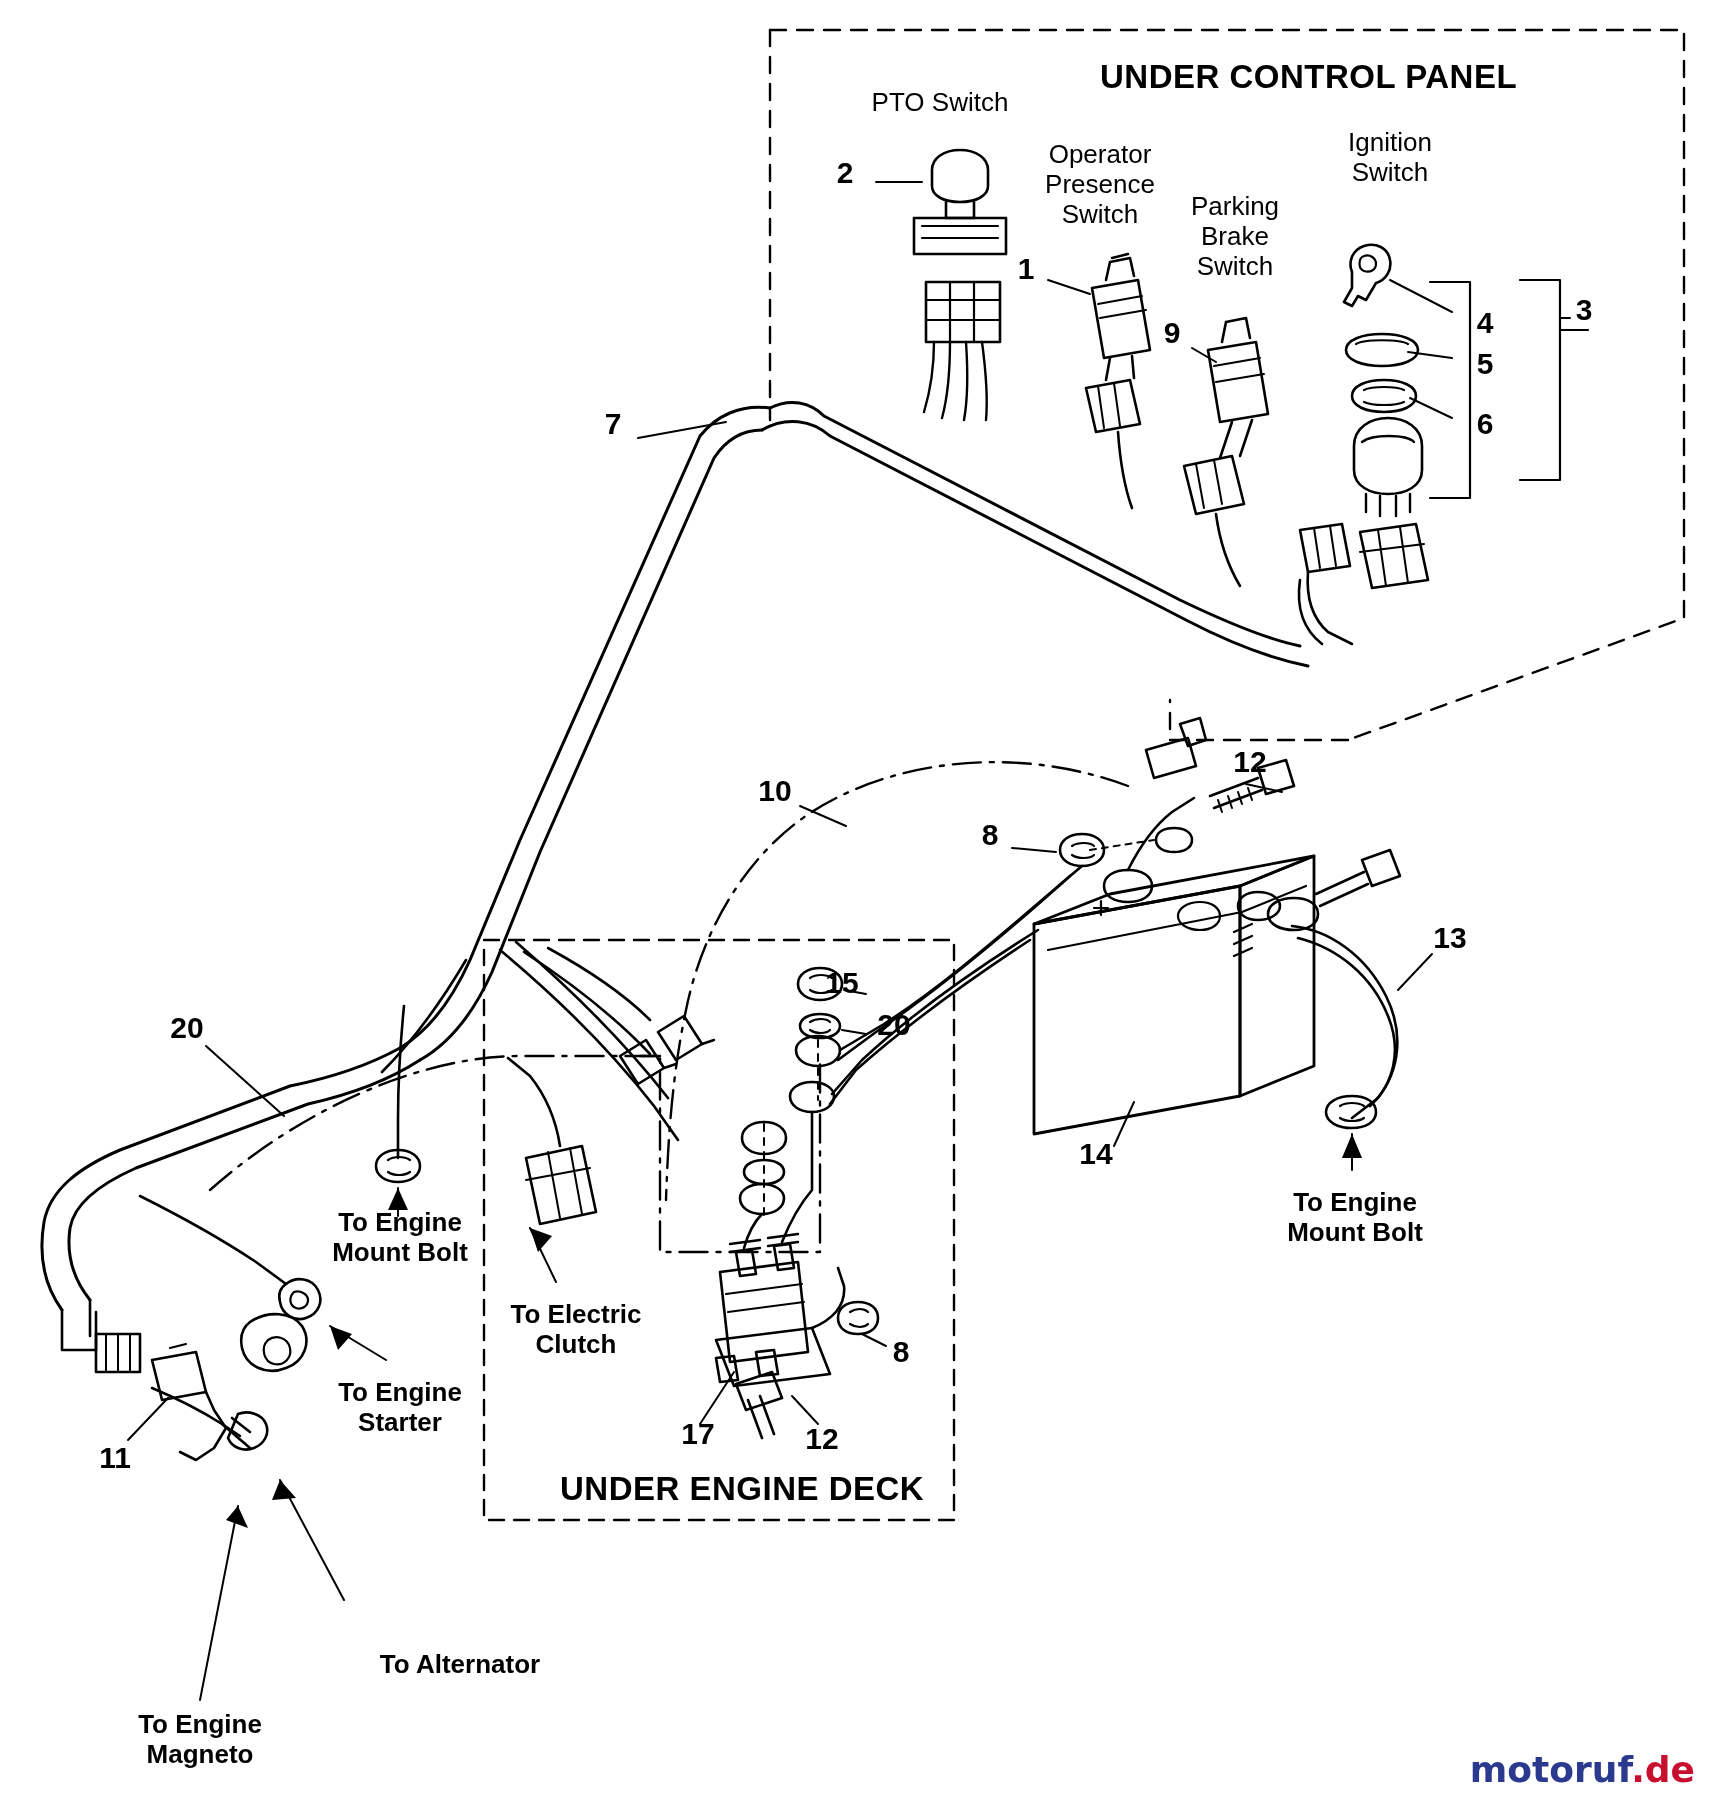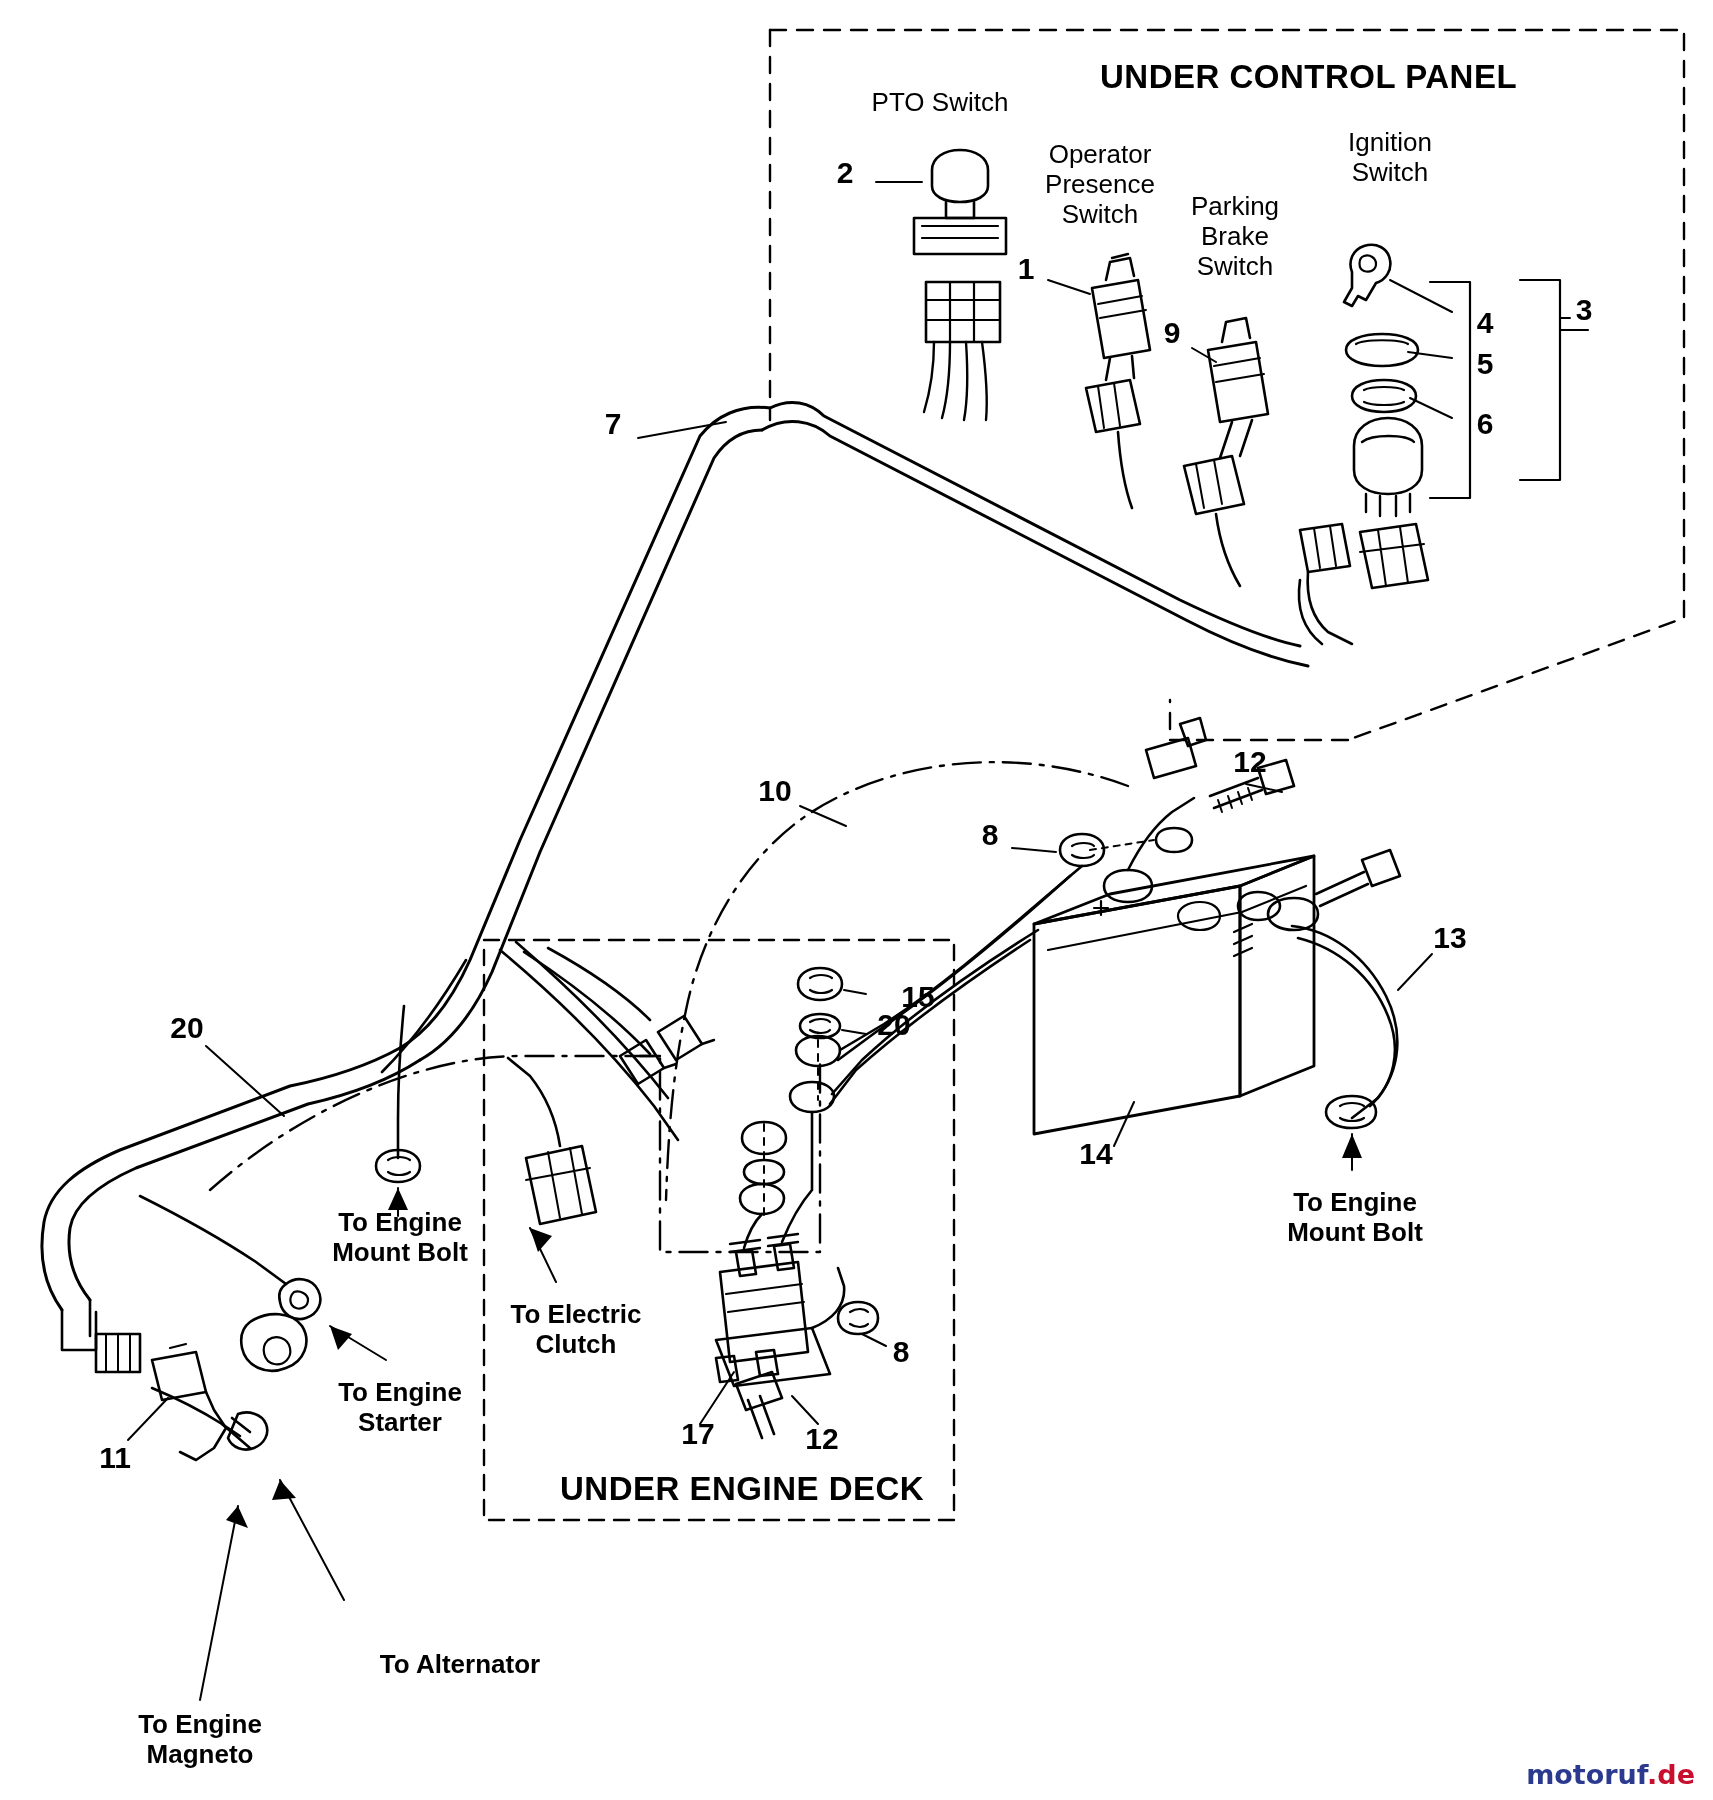--- a/index.html
+++ b/index.html
@@ -19,21 +19,21 @@
     line-height:1.15;
     text-align:center;
     white-space:pre;
   }
   .callout{font-size:30px;font-weight:bold;}
   .section-title{font-size:33px;font-weight:bold;letter-spacing:.5px;}
   .part-title{font-size:26px;font-weight:normal;}
   .to-label{font-size:26px;font-weight:bold;}
   .watermark{
     position:absolute;right:18px;bottom:10px;
-    font-size:27px;font-weight:bold;color:#2b3a8f;
+    font-size:36px;font-weight:bold;color:#2b3a8f;
     font-family:"DejaVu Sans", sans-serif;
   }
   .watermark .de{color:#c8102e;font-weight:bold;}
 </style>
 </head>
 <body>
 
 <div id="diagram-root">
 
   <svg class="layer" viewBox="0 0 1713 1800">
@@ -271,21 +271,21 @@
       <div class="lbl callout" style="left: 593px; top: 407px; width: 40px;">7</div>
       <div class="lbl callout" style="left: 970px; top: 818px; width: 40px;">8</div>
       <div class="lbl callout" style="left: 881px; top: 1335px; width: 40px;">8</div>
       <div class="lbl callout" style="left: 1152px; top: 316px; width: 40px;">9</div>
       <div class="lbl callout" style="left: 755px; top: 774px; width: 40px;">10</div>
       <div class="lbl callout" style="left: 83px; top: 1441px; width: 40px; margin-left: 12px;">11</div>
       <div class="lbl callout" style="left: 1230px; top: 745px; width: 40px;">12</div>
       <div class="lbl callout" style="left: 802px; top: 1422px; width: 40px;">12</div>
       <div class="lbl callout" style="left: 1430px; top: 921px; width: 40px;">13</div>
       <div class="lbl callout" style="left: 1076px; top: 1137px; width: 40px;">14</div>
-      <div class="lbl callout" style="left: 898px; top: 966px; width: 40px; margin-top: 14px;">15</div>
+      <div class="lbl callout" style="left: 822px; top: 966px; width: 40px;">15</div>
       <div class="lbl callout" style="left: 874px; top: 1008px; width: 40px;">20</div>
       <div class="lbl callout" style="left: 678px; top: 1417px; width: 40px;">17</div>
       <div class="lbl callout" style="left: 167px; top: 1011px; width: 40px;">20</div>
     </div>
 
   <div class="watermark">
     <span>motoruf</span><span class="de">.de</span>
   </div>
 </div>
 

